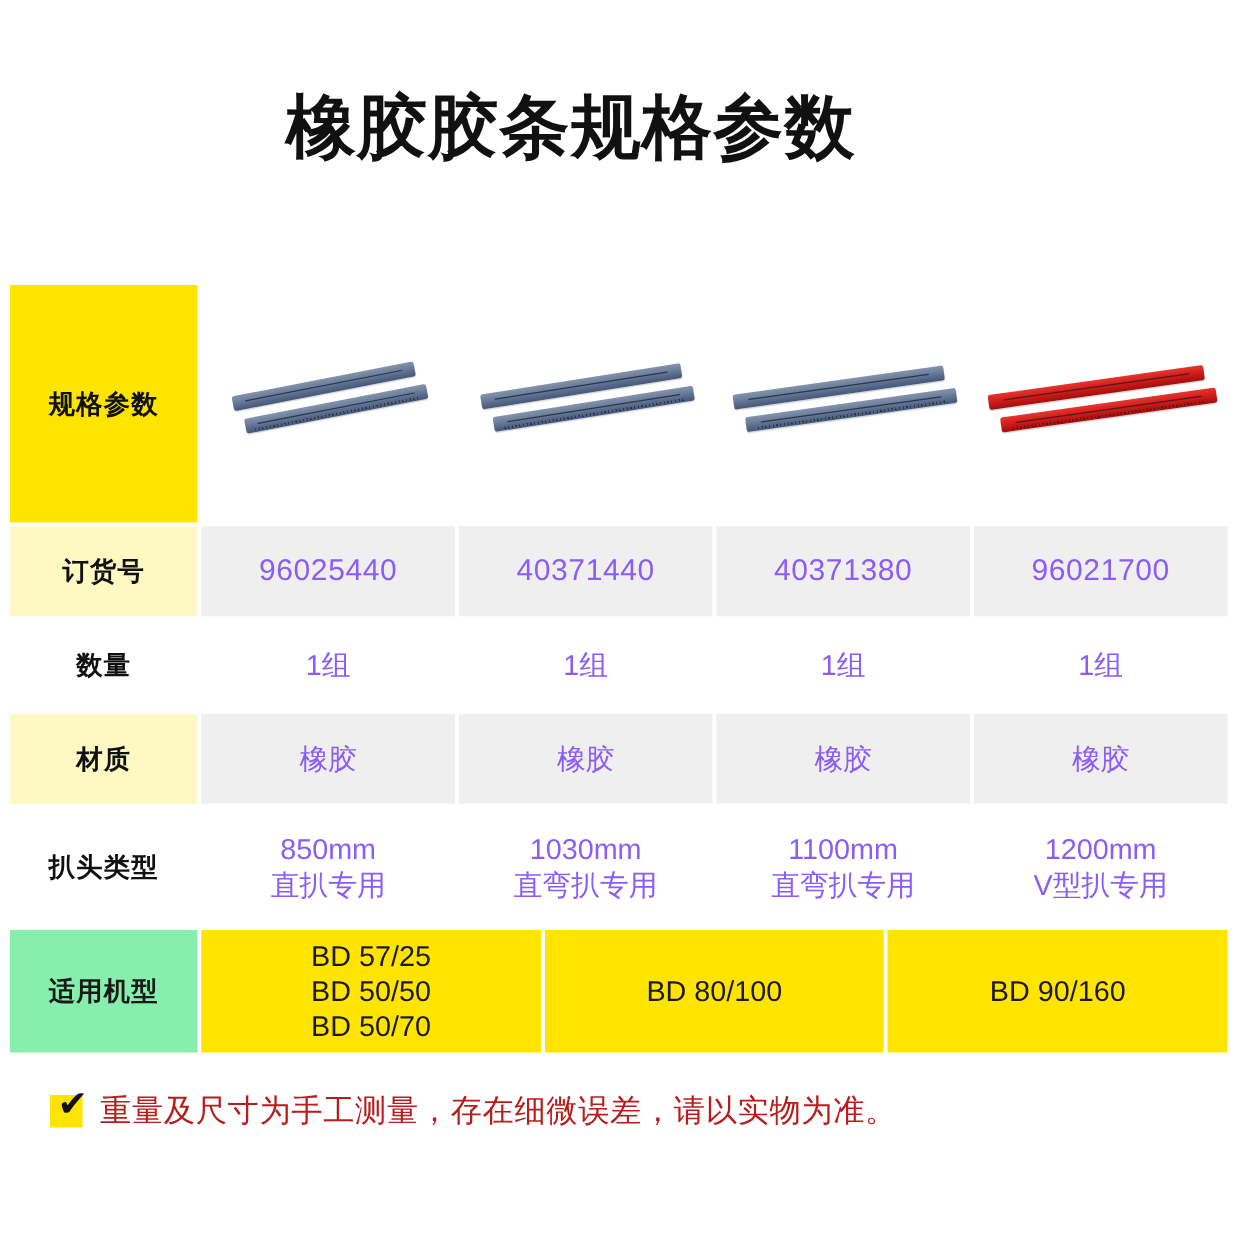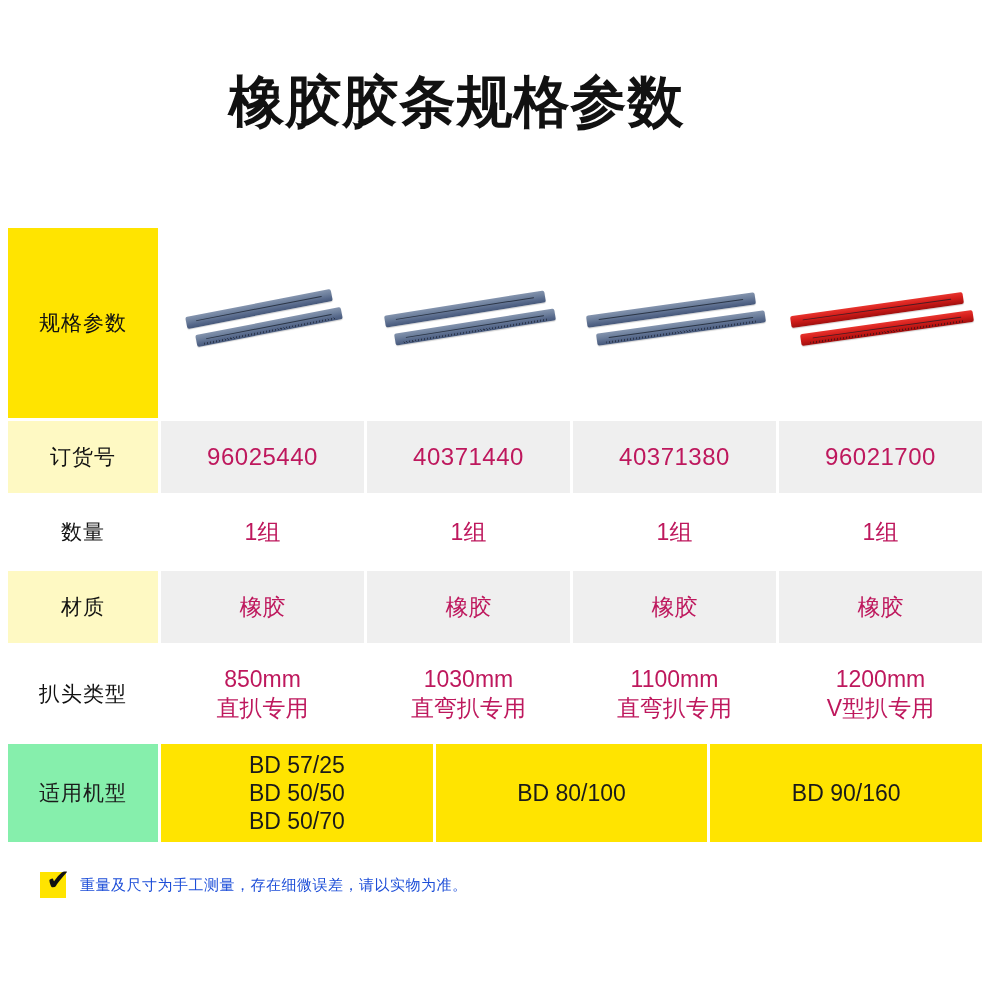--- a/index.html
+++ b/index.html
@@ -50,28 +50,28 @@
     box-sizing: border-box;
     display: flex;
     align-items: center;
     justify-content: center;
     text-align: center;
   }
   .label-cell {
     width: 150px;
     flex: 0 0 150px;
     font-size: 21px;
-    font-weight: 400;
+    font-weight: 700;
     color: #111111;
     letter-spacing: 1px;
   }
   .value-cell {
     flex: 1 1 0;
     font-size: 23px;
-    color: #be185d;
+    color: #8b5cf6;
     font-weight: 400;
   }
 
   
   .row-head .label-cell { background: #ffe400; }
   .row-head .value-cell { background: #ffffff; }
   .row-head { height: 190px; }
 
   .row-gray .label-cell { background: #fef9c3; }
   .row-gray .value-cell { background: #efefef; }
@@ -170,22 +170,22 @@
     left: 6px;
     top: -5px;
     width: 26px;
     height: 26px;
     color: #111111;
     font-size: 29px;
     line-height: 26px;
     font-weight: 700;
   }
   .footer-text {
-    font-size: 15px;
-    color: #1d4ed8;
+    font-size: 25px;
+    color: #b91c1c;
     letter-spacing: 0.5px;
   }
 </style>
 </head>
 <body>
 
 <div class="title">橡胶胶条规格参数</div>
 
 <div class="spec-table">
 

